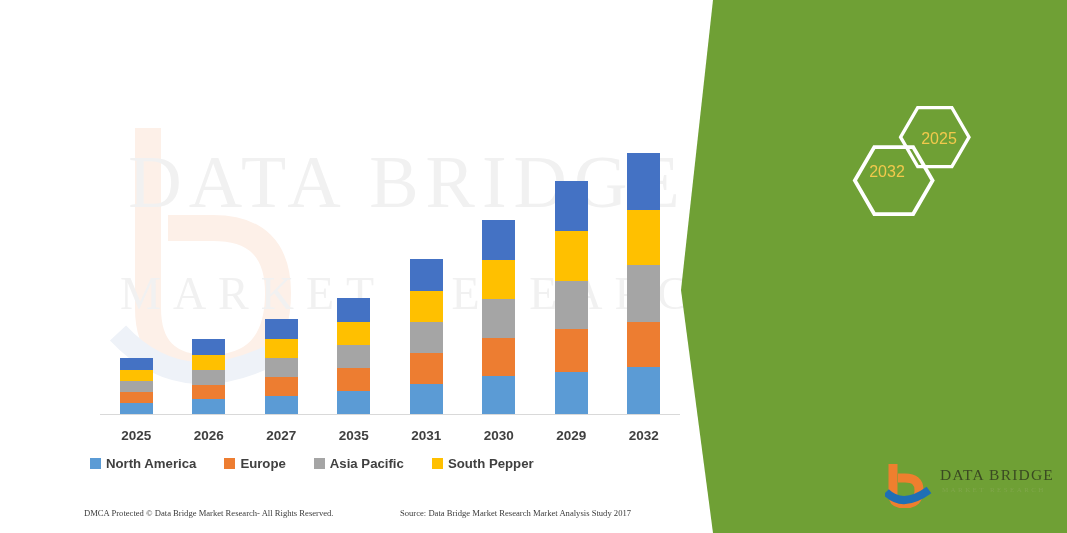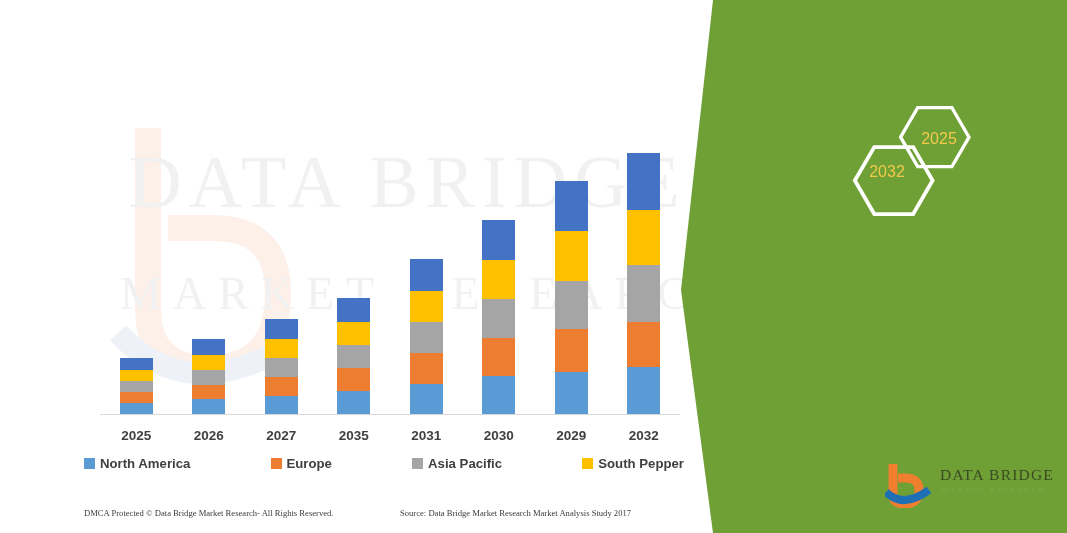--- a/index.html
+++ b/index.html
@@ -104,26 +104,26 @@
     text-align: center;
     font-size: 13.5px;
     font-weight: bold;
     color: #404040;
     padding-top: 13px;
   }
 
   
   .legend {
     position: absolute;
-    left: 84px; top: 456px;
+    left: 90px; top: 456px;
     width: 600px;
     display: flex;
-    justify-content: space-between;
+    justify-content: flex-start;
     align-items: center;
-    gap: 17px;
+    gap: 28px;
     z-index: 5;
   }
   .legend-item { display: flex; align-items: center; gap: 5px; }
   .legend-swatch { width: 11px; height: 11px; display: block; }
   .legend-label { font-size: 13.2px; font-weight: bold; color: #404040; white-space: nowrap; }
 
   
   .footer {
     position: absolute;
     left: 0; top: 508px;

